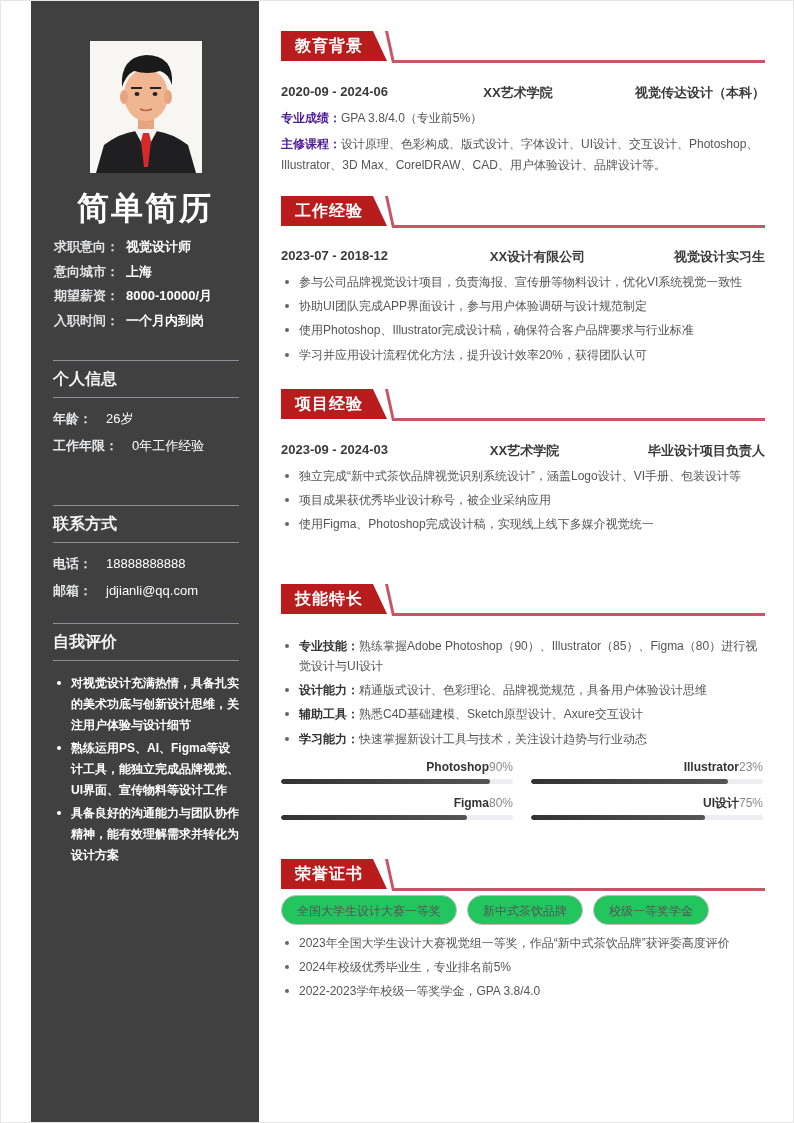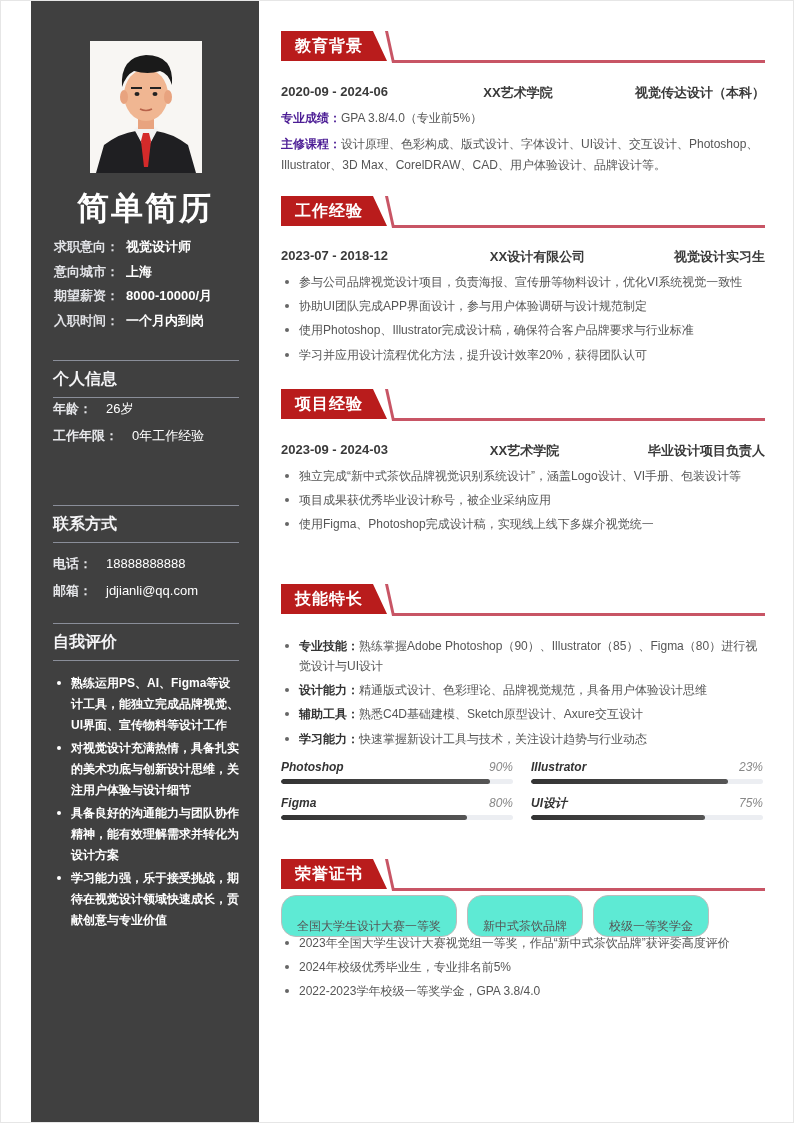--- a/index.html
+++ b/index.html
@@ -37,28 +37,28 @@
 
   .para { position: absolute; left: 281px; width: 484px; font-size: 12px; color: #555; line-height: 20px; }
   .para b { color: #4c1d95; }
 
   .blist { position: absolute; left: 281px; width: 484px; list-style: none; }
   .blist li { position: relative; padding-left: 18px; font-size: 12px; color: #555; line-height: 20px; margin-bottom: 4.2px; }
   .blist li::before { content: ""; position: absolute; left: 4px; top: 8px; width: 4px; height: 4px; border-radius: 50%; background: #666; }
   .blist li b { color: #333; }
 
   .skills { position: absolute; left: 281px; top: 758px; width: 484px; display: grid; grid-template-columns: 232px 232px; column-gap: 18px; row-gap: 10px; }
-  .skill .hd { display: flex; justify-content: space-between; font-size: 12px; height: 18px; line-height: 18px; font-style: italic; }
+  .skill .hd { display: flex; justify-content: flex-end; font-size: 12px; height: 18px; line-height: 18px; }
   .skill .hd .n { font-weight: bold; color: #333; }
   .skill .hd .p { color: #888; }
   .skill .bar { margin-top: 3px; height: 5px; border-radius: 3px; background: #eceef2; overflow: hidden; }
   .skill .fill { height: 100%; border-radius: 3px; background: linear-gradient(90deg, #333 0%, #555 100%); }
 
   .badges { position: absolute; left: 281px; top: 895px; display: flex; gap: 10px; }
-  .badge { height: 42px; padding: 16px 15px; border: 1px solid #bdbdbd; border-radius: 15px; background: #5eead4; font-size: 12px; color: #555; line-height: 28px; }
+  .badge { height: 30px; padding: 1px 15px; border: 1px solid #bdbdbd; border-radius: 15px; background: #22c55e; font-size: 12px; color: #555; line-height: 28px; }
 </style>
 </head>
 <body>
 
 <div class="page-border"></div>
 
 <aside class="sidebar">
   <div class="photo">
     <svg width="112" height="132" viewBox="0 0 112 132">
       <rect width="112" height="132" fill="#f8f6f3"></rect>
@@ -105,21 +105,21 @@
     <div class="intent-row">
       <span class="k">入职时间：</span>
       <span class="v">一个月内到岗</span>
     </div>
   </div>
 
   <div class="side-sec" style="top:359px;">
     <div class="rule"></div>
     <div class="title">个人信息</div>
     <div class="rule"></div>
-    <div style="">
+    <div style="margin-top:10px;">
       <div class="kv">
         <span class="k">年龄：</span>
         <span class="v">26岁</span>
       </div>
       <div class="kv">
         <span class="k">工作年限：</span>
         <span class="v">0年工作经验</span>
       </div>
     </div>
   </div>
@@ -138,24 +138,23 @@
         <span class="v">jdjianli@qq.com</span>
       </div>
     </div>
   </div>
 
   <div class="side-sec" style="top:622px;">
     <div class="rule"></div>
     <div class="title">自我评价</div>
     <div class="rule"></div>
     <ul class="self-list">
+      <li>对视觉设计充满热情，具备扎实的美术功底与创新设计思维，关注用户体验与设计细节</li>
       <li>熟练运用PS、AI、Figma等设计工具，能独立完成品牌视觉、UI界面、宣传物料等设计工作</li>
-      <li>对视觉设计充满热情，具备扎实的美术功底与创新设计思维，关注用户体验与设计细节</li>
       <li>具备良好的沟通能力与团队协作精神，能有效理解需求并转化为设计方案</li>
-      <li>学习能力强，乐于接受挑战，期待在视觉设计领域快速成长，贡献创意与专业价值</li>
     </ul>
   </div>
 </aside>
 
 <div class="sec-head" style="top:31px;">
   <div class="tab">
       <span>教育背景</span>
     </div>
   <div class="slash"></div>
   <div class="line"></div>

